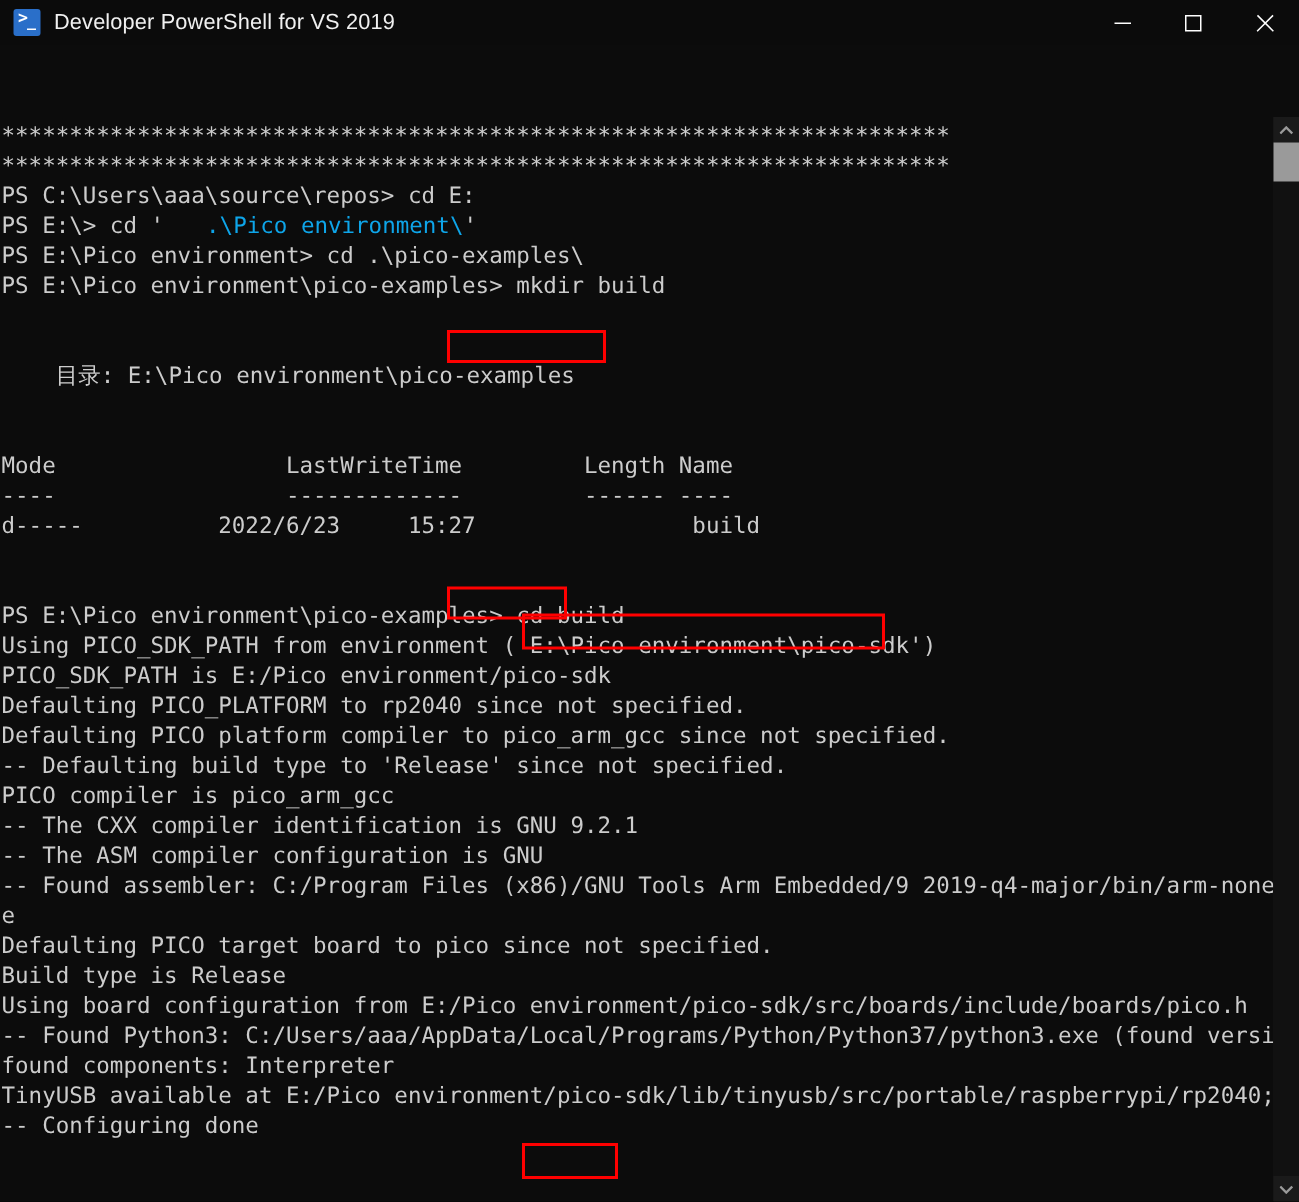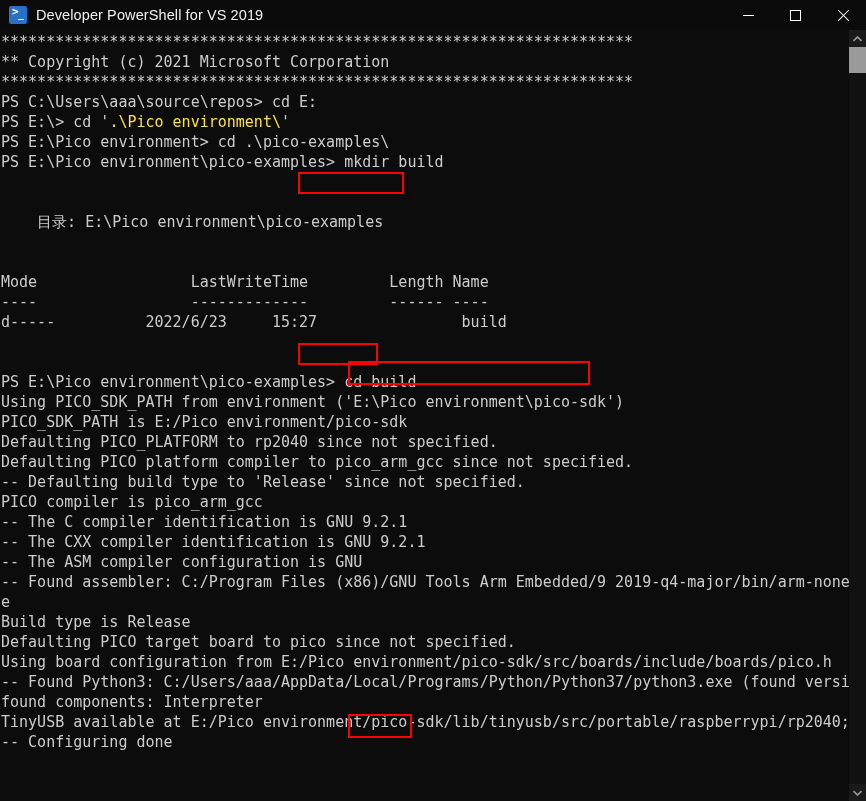--- a/index.html
+++ b/index.html
@@ -13,20 +13,21 @@
     overflow: hidden;
     font-family: "DejaVu Sans Mono", "Liberation Mono", monospace;
   }
   .window {
     position: relative;
     width: 866px;
     height: 801px;
     background: #0c0c0c;
     display: flex;
     flex-direction: column;
+    gap: 48px;
   }
 
   
   .titlebar {
     height: 30px;
     min-height: 30px;
     background: #0b0b0b;
     display: flex;
     align-items: center;
     padding: 0;
@@ -132,21 +133,21 @@
     height: 20px;
     line-height: 20px;
     font-size: 15px;
     color: #cccccc;
     white-space: pre;
     padding-left: 1px;
     letter-spacing: 0px;
     font-family: "DejaVu Sans Mono", "Liberation Mono", monospace;
   }
   .c-white   { color: #cccccc; }
-  .c-blue    { color: #fde047; }
+  .c-blue    { color: #0ea5e9; margin-left: 28px; }
   .c-gray    { color: #767676; }
 
   
   .hl {
     position: absolute;
     border: 2px solid #ff0000;
     box-sizing: border-box;
     pointer-events: none;
   }
 
@@ -206,21 +207,20 @@
       <div class="win-btn close">
         <span class="glyph-close"></span>
       </div>
     </div>
   </div>
 
   <div class="console-wrap">
     <div class="console" id="console">
 
       <div class="line"><span class="c-white">**********************************************************************</span></div>
-        <div class="line"><span class="c-white">** Copyright (c) 2021 Microsoft Corporation</span></div>
         <div class="line"><span class="c-white">**********************************************************************</span></div>
         <div class="line"><span class="c-white">PS C:\Users\aaa\source\repos&gt; cd E:</span></div>
         <div class="line"><span class="c-white">PS E:\&gt; cd '</span><span class="c-blue">.\Pico environment\</span><span class="c-white">'</span></div>
         <div class="line"><span class="c-white">PS E:\Pico environment&gt; cd .\pico-examples\</span></div>
         <div class="line"><span class="c-white">PS E:\Pico environment\pico-examples&gt; mkdir build</span></div>
         <div class="line"><span class="c-white"></span></div>
         <div class="line"><span class="c-white"></span></div>
         <div class="line"><span class="c-white">    目录: E:\Pico environment\pico-examples</span></div>
         <div class="line"><span class="c-white"></span></div>
         <div class="line"><span class="c-white"></span></div>
@@ -229,27 +229,26 @@
         <div class="line"><span class="c-white">d-----          2022/6/23     15:27                build</span></div>
         <div class="line"><span class="c-white"></span></div>
         <div class="line"><span class="c-white"></span></div>
         <div class="line"><span class="c-white">PS E:\Pico environment\pico-examples&gt; cd build</span></div>
         <div class="line"><span class="c-white">Using PICO_SDK_PATH from environment ('E:\Pico environment\pico-sdk')</span></div>
         <div class="line"><span class="c-white">PICO_SDK_PATH is E:/Pico environment/pico-sdk</span></div>
         <div class="line"><span class="c-white">Defaulting PICO_PLATFORM to rp2040 since not specified.</span></div>
         <div class="line"><span class="c-white">Defaulting PICO platform compiler to pico_arm_gcc since not specified.</span></div>
         <div class="line"><span class="c-white">-- Defaulting build type to 'Release' since not specified.</span></div>
         <div class="line"><span class="c-white">PICO compiler is pico_arm_gcc</span></div>
-        <div class="line"><span class="c-white">-- The C compiler identification is GNU 9.2.1</span></div>
         <div class="line"><span class="c-white">-- The CXX compiler identification is GNU 9.2.1</span></div>
         <div class="line"><span class="c-white">-- The ASM compiler configuration is GNU</span></div>
         <div class="line"><span class="c-white">-- Found assembler: C:/Program Files (x86)/GNU Tools Arm Embedded/9 2019-q4-major/bin/arm-none-eabi-gcc.ex</span></div>
         <div class="line"><span class="c-white">e</span></div>
+        <div class="line"><span class="c-white">Defaulting PICO target board to pico since not specified.</span></div>
         <div class="line"><span class="c-white">Build type is Release</span></div>
-        <div class="line"><span class="c-white">Defaulting PICO target board to pico since not specified.</span></div>
         <div class="line"><span class="c-white">Using board configuration from E:/Pico environment/pico-sdk/src/boards/include/boards/pico.h</span></div>
         <div class="line"><span class="c-white">-- Found Python3: C:/Users/aaa/AppData/Local/Programs/Python/Python37/python3.exe (found version "3.7.9")</span></div>
         <div class="line"><span class="c-white">found components: Interpreter</span></div>
         <div class="line"><span class="c-white">TinyUSB available at E:/Pico environment/pico-sdk/lib/tinyusb/src/portable/raspberrypi/rp2040; enabling bu</span></div>
         <div class="line"><span class="c-white">-- Configuring done</span></div>
         <div class="hl" style="left:298px; top:142px; width:106px; height:22px;"></div>
       <div class="hl" style="left:298px; top:313px; width:80px; height:22px;"></div>
       <div class="hl" style="left:348px; top:331px; width:242px; height:24px;"></div>
       <div class="hl" style="left:348px; top:684px; width:64px; height:24px;"></div>
     </div>

